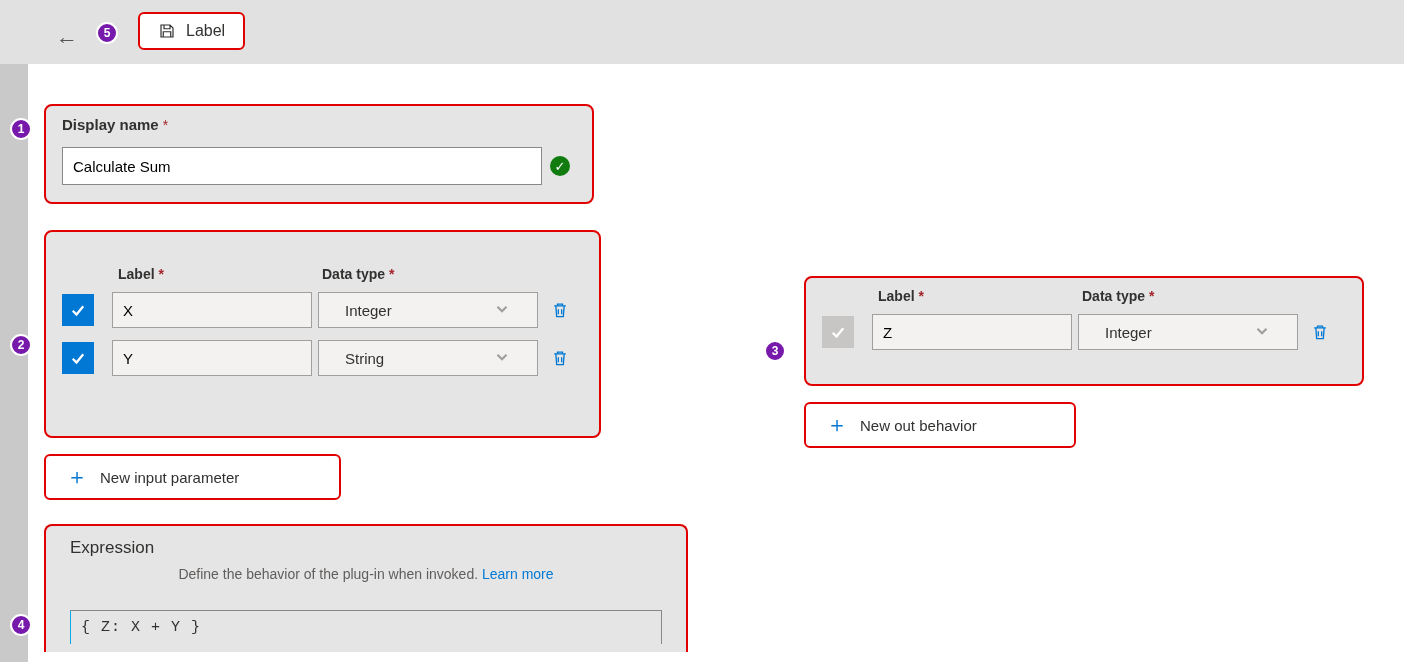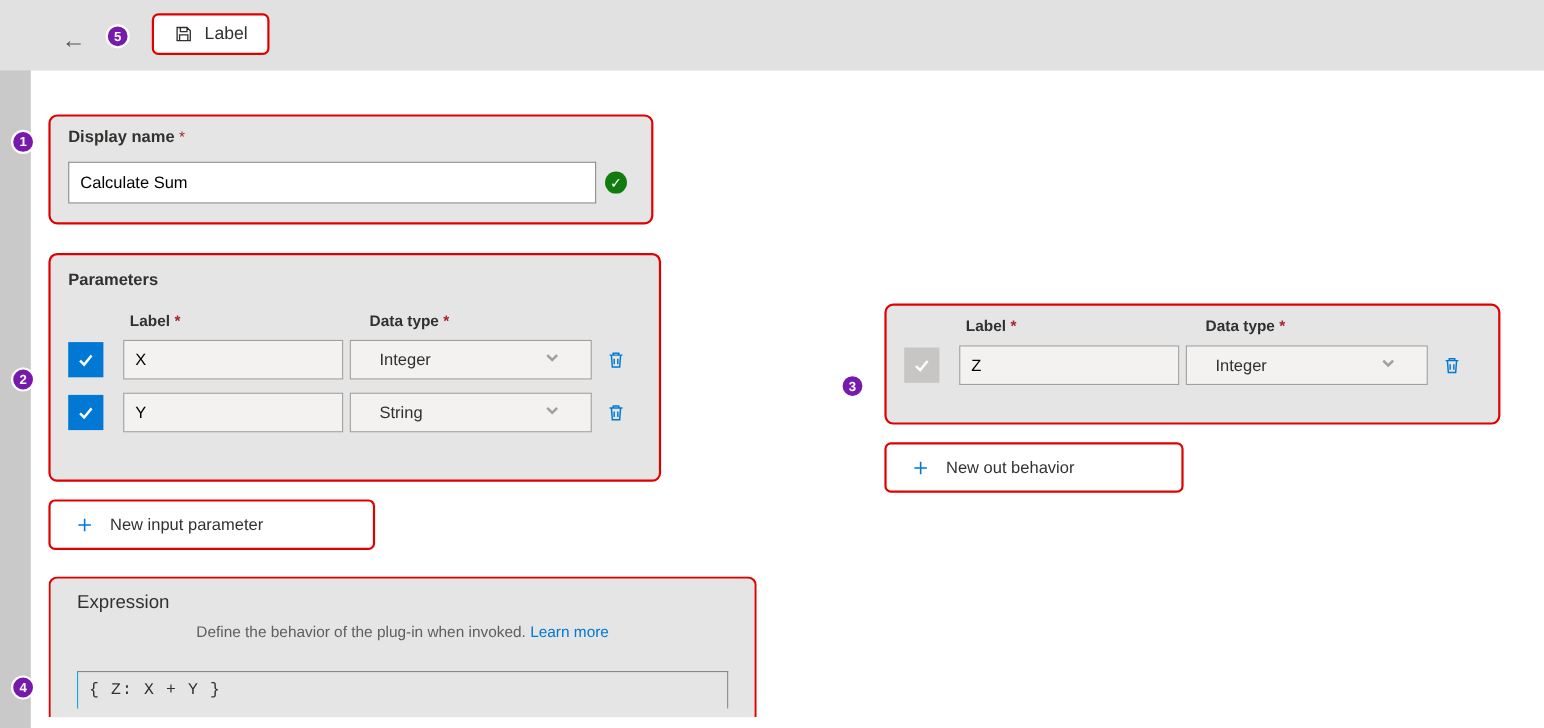--- a/index.html
+++ b/index.html
@@ -98,21 +98,21 @@
     justify-content: center;
     color: #fff;
     font-size: 13px;
     margin-left: 8px;
     vertical-align: middle;
   }
   .section-title { font-weight: 600; font-size: 15px; }
   .param-header {
     display: grid;
     grid-template-columns: 44px 200px 220px 32px;
-    gap: 18px;
+    gap: 4px;
     font-size: 14px;
     font-weight: 600;
     margin-bottom: 10px;
   }
   .param-row {
     display: grid;
     grid-template-columns: 44px 200px 220px 32px;
     gap: 6px;
     align-items: center;
     margin-bottom: 12px;
@@ -211,21 +211,20 @@
   <div style="margin-top:14px; display:flex; align-items:center;">
     <input class="text-input" value="Calculate Sum" style="">
     <span class="valid-badge">✓</span>
   </div>
 </div>
 <div class="callout" style="left:10px; top:118px;">
     <span>1</span>
   </div>
 
 <div class="highlight-box" style="left:44px; top:230px; width:557px; height:208px; padding:14px 16px;">
-  <div class="section-title">Parameters</div>
 
   <div class="param-header" style="margin-top:20px; padding-left:56px; grid-template-columns:200px 220px;">
     <div><span>Label</span><span class="req-star">*</span></div>
     <div><span>Data type</span><span class="req-star">*</span></div>
   </div>
 
   <div class="param-row">
     <div class="chk blue">
       <svg viewBox="0 0 24 24">
           <polyline points="5,13 10,18 19,7"></polyline>

